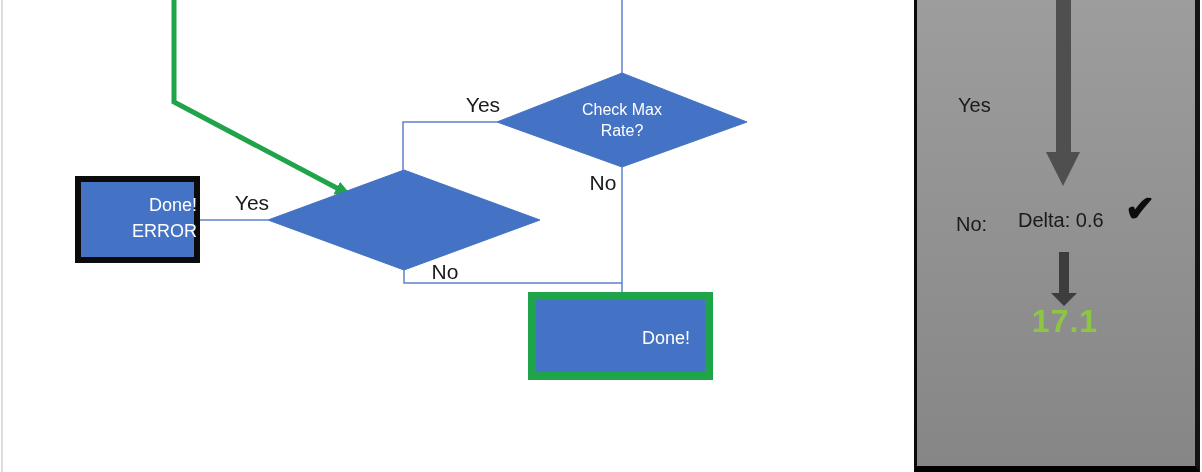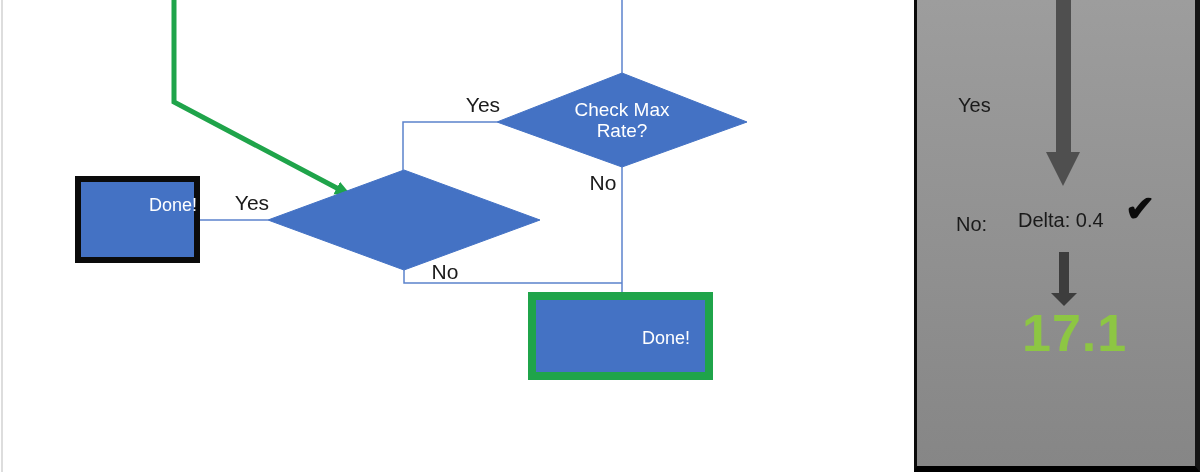--- a/index.html
+++ b/index.html
@@ -11,21 +11,21 @@
   .shape{fill:var(--shape-blue,#4472C4);stroke:var(--shape-blue,#4472C4);stroke-width:1;}
   .conn{fill:none;stroke:var(--connector-blue,#5b82cc);stroke-width:1.5;}
   .greenline{fill:none;stroke:var(--flow-green,#1FA44A);stroke-width:5;}
   .greenfill{fill:var(--flow-green,#1FA44A);}
   .box-error{fill:var(--shape-blue,#4472C4);stroke:#0b0b0b;stroke-width:6;}
   .box-done{fill:var(--shape-blue,#4472C4);stroke:var(--flow-green,#1FA44A);stroke-width:8;}
   .edgeline{stroke:#d2d2d2;stroke-width:1.5;}
 
   .lbl{position:absolute;color:var(--text-black,#1a1a1a);font-size:21px;text-align:center;}
   .diamond-text{
-    position:absolute;color:var(--text-white,#fff);font-size:19px;line-height:21px;
+    position:absolute;color:var(--text-white,#fff);font-size:16px;line-height:21px;
     text-align:center;
   }
   .node-text{
     position:absolute;color:var(--text-white,#fff);font-size:18px;line-height:26px;
     text-align:right;
   }
 
   
   .panel{
     position:absolute;left:914px;top:0;width:286px;height:472px;box-sizing:border-box;
@@ -34,21 +34,21 @@
   }
   .panel .ptext{position:absolute;color:var(--text-black,#141414);font-size:20px;}
   .arrow{position:absolute;display:flex;flex-direction:column;align-items:center;}
   .arrow .shaft{width:15px;background:var(--arrow-gray-top,#4f4f4f);}
   .arrow .head{width:0;height:0;border-left:17px solid transparent;border-right:17px solid transparent;
     border-top:34px solid var(--arrow-gray-top,#4f4f4f);}
   .arrow.small .shaft{width:10px;background:var(--arrow-gray-bottom,#3d3d3d);}
   .arrow.small .head{border-left:13px solid transparent;border-right:13px solid transparent;
     border-top:13px solid var(--arrow-gray-bottom,#3d3d3d);}
   .check{position:absolute;font-size:36px;color:#0c0c0c;font-weight:bold;}
-  .result{position:absolute;font-size:52px;font-weight:bold;color:var(--result-green,#8DC643);
+  .result{position:absolute;font-size:32px;font-weight:bold;color:var(--result-green,#8DC643);
     letter-spacing:1px;}
 </style>
 </head>
 <body>
 
 <div id="stage">
 
   <svg width="1202" height="472" viewBox="0 0 1202 472">
     <defs>
       <marker id="garrow" markerWidth="18" markerHeight="16" refX="15" refY="7" orient="auto" markerUnits="userSpaceOnUse">
@@ -69,39 +69,40 @@
     <polygon class="shape" points="622,73 747,122 622,167 497,122"></polygon>
     <polygon class="shape" points="404,170 540,220 404,270 268,220"></polygon>
     <rect class="box-error" x="78" y="179" width="119" height="81"></rect>
     <rect class="box-done" x="532" y="296" width="177" height="80"></rect>
   </svg>
 
   <div class="diamond-text" style="left:572px;top:99px;width:100px;">Check Max Rate?</div>
 
   <div class="node-text" style="left:78px;top:192px;width:119px;">
     <div>Done!</div>
+    <div>ERROR</div>
   </div>
   <div class="node-text" style="left:550px;top:325px;width:140px;">Done!</div>
 
   <div class="lbl" style="left:453px;top:93px;width:60px;">Yes</div>
   <div class="lbl" style="left:573px;top:171px;width:60px;">No</div>
   <div class="lbl" style="left:222px;top:191px;width:60px;">Yes</div>
   <div class="lbl" style="left:415px;top:260px;width:60px;">No</div>
 
   <div class="panel">
 
     <div class="arrow" style="left:129px;top:0;width:34px;">
       <div class="shaft" style="height:152px;"></div>
       <div class="head"></div>
     </div>
 
     <div class="ptext" style="left:41px;top:94px;">Yes</div>
 
     <div class="ptext" style="left:39px;top:213px;">No:</div>
-    <div class="ptext" style="left:101px;top:209px;">Delta: 0.4</div>
+    <div class="ptext" style="left:101px;top:209px;">Delta: 0.6</div>
     <div class="check" style="left:208px;top:188px;">✔</div>
 
     <div class="arrow small" style="left:134px;top:252px;width:26px;">
       <div class="shaft" style="height:41px;"></div>
       <div class="head"></div>
     </div>
 
     <div class="result" style="left:105px;top:303px;width:86px;text-align:center;">17.1</div>
   </div>
 

